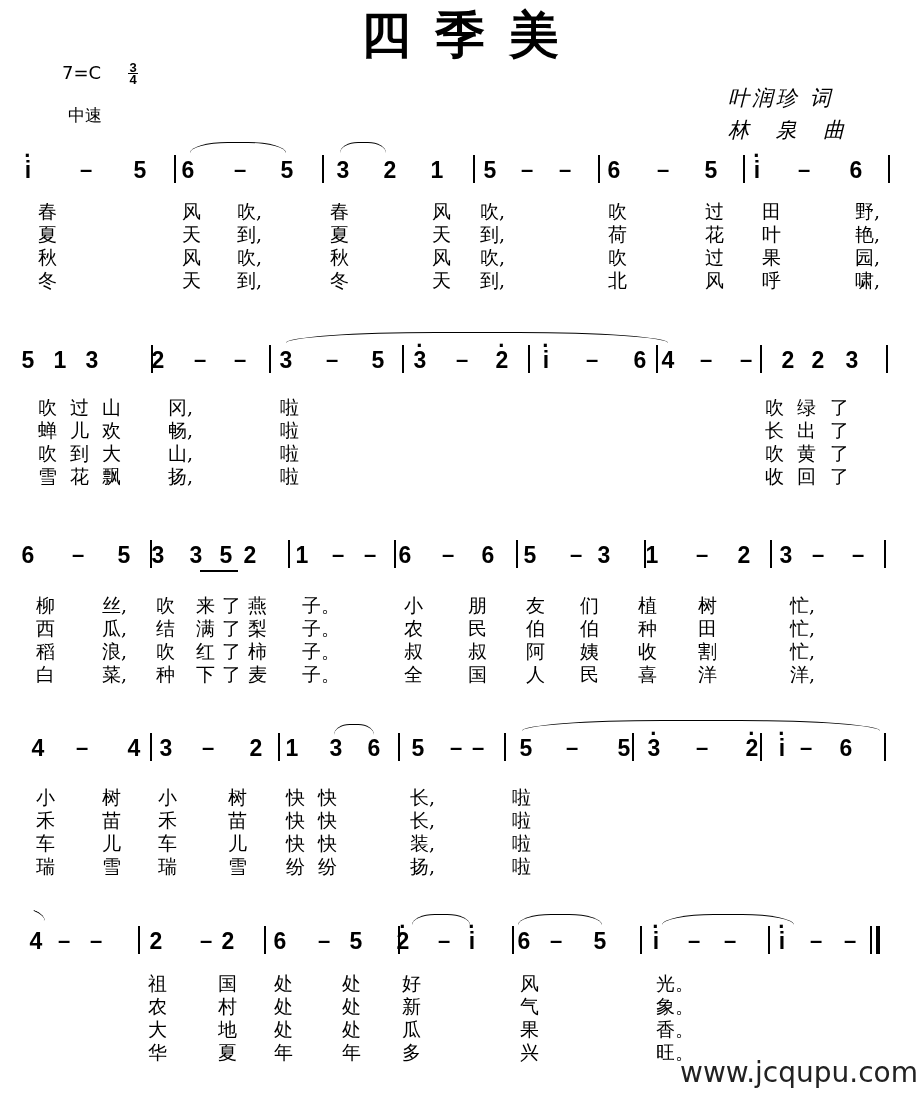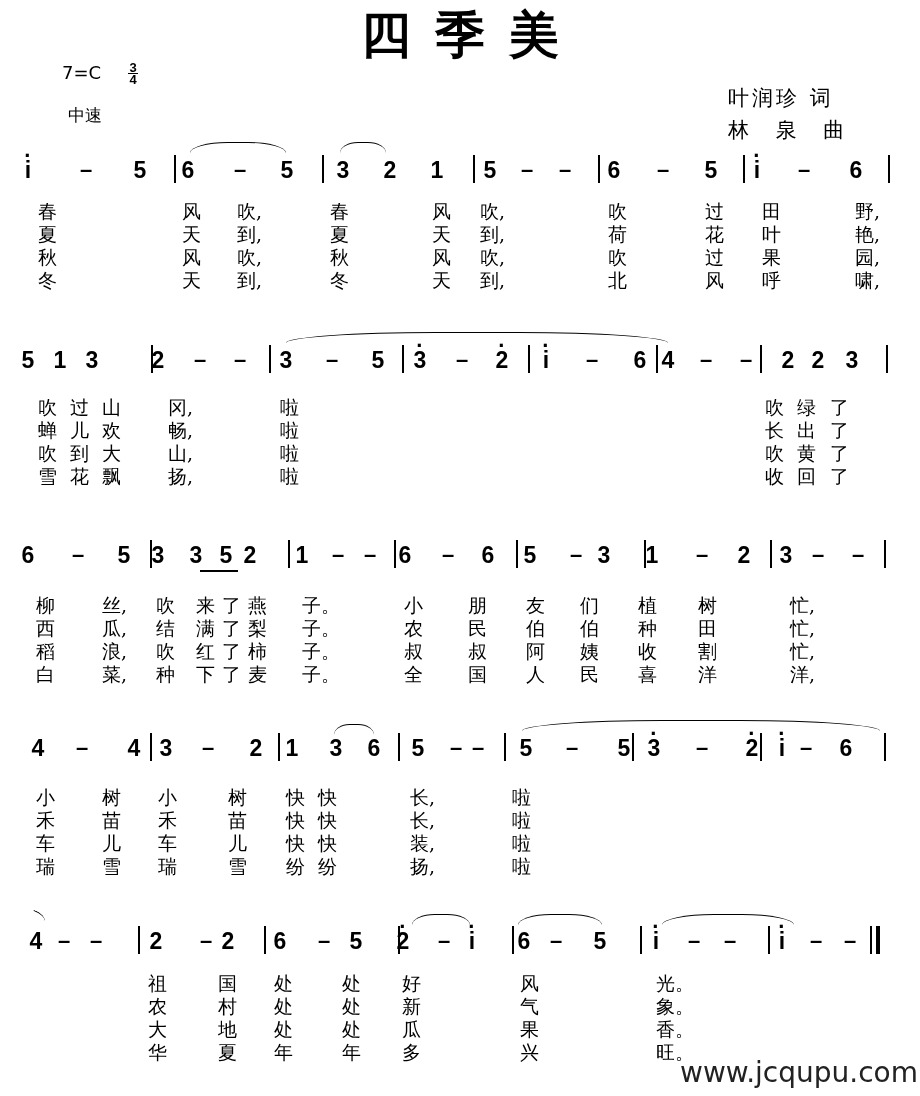--- a/index.html
+++ b/index.html
@@ -1,20 +1,20 @@
 <!DOCTYPE html>
 <html><head>
   <meta charset="utf-8">
   <style>
     html, body { margin: 0; padding: 0; background: #ffffff; }
     body { width: 920px; height: 1096px; position: relative; overflow: hidden; color: #000; }
     .abs { position: absolute; }
     .title { left: 0; top: 2px; width: 920px; text-align: center; font-family: "DejaVu Serif", serif; font-size: 50px; font-weight: bold; letter-spacing: 24px; padding-left: 12px; }
     .meta { font-family: "DejaVu Sans", sans-serif; font-size: 18px; }
-    .credit { font-family: "DejaVu Sans", sans-serif; font-size: 21px; letter-spacing: 3px; }
+    .credit { font-family: "DejaVu Sans", sans-serif; font-size: 21px; letter-spacing: 3px; font-style: italic; }
     .n { font-family: "Liberation Sans", sans-serif; font-weight: bold; font-size: 23px; width: 24px; text-align: center; line-height: 26px; }
     .dot-above::before { content: "·"; position: absolute; left: 0; right: 0; top: -14px; text-align: center; font-size: 22px; }
     .dash { font-family: "Liberation Sans", sans-serif; font-weight: bold; font-size: 22px; width: 24px; text-align: center; line-height: 26px; }
     .bar { width: 1.5px; height: 28px; background: #000; }
     .dbl { width: 4px; height: 28px; background: #000; }
     .slur { border-top: 1.5px solid #000; border-radius: 50% 50% 0 0 / 14px 14px 0 0; height: 10px; }
     .ul { height: 1.5px; background: #000; }
     .ly { font-family: "DejaVu Serif", serif; font-size: 19px; line-height: 22px; white-space: pre; }
     .tie-start { width: 14px; height: 6px; border-top: 1.5px solid #000; border-radius: 0 100% 0 0; transform: rotate(20deg); }
     .wm { font-family: "DejaVu Sans", sans-serif; font-size: 28px; color: #222; }

